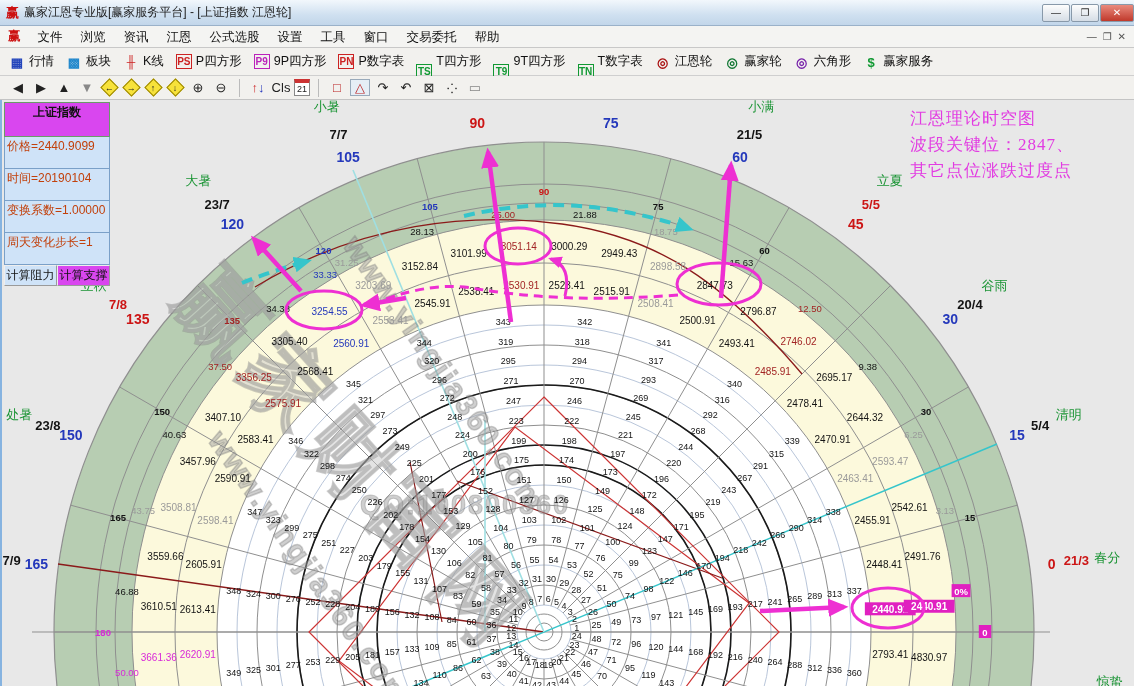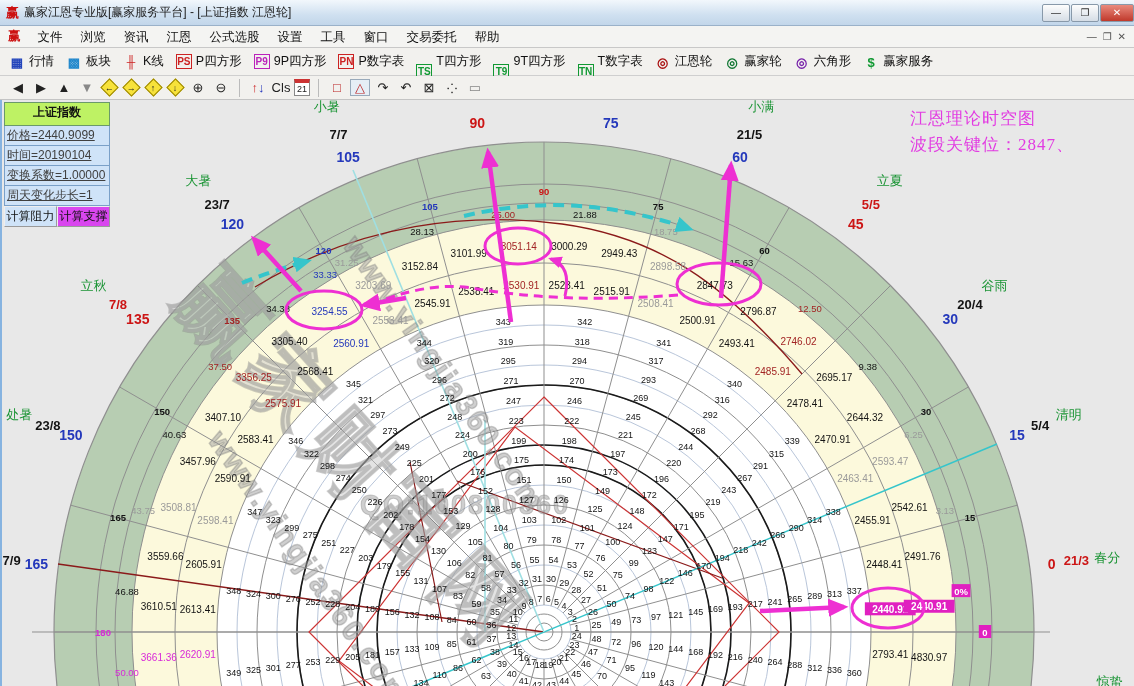--- a/index.html
+++ b/index.html
@@ -42,24 +42,24 @@
   .t2.boxed { border:1px solid #99aabb; background:#e6eef6; }
   .diamond { width:13px; height:13px; background:#f7e23a; border:1px solid #998500;
     transform:rotate(45deg); display:inline-flex; align-items:center; justify-content:center; margin:0 3px; }
   .diamond span { transform:rotate(-45deg); font-size:9px; color:#222; }
   .sep { width:1px; height:18px; background:#bbb; margin:0 5px; }
   .cal { border:1px solid #888; background:#fff; font-size:9px; padding:0 2px; line-height:12px; border-top:4px solid #cc3333; }
   .content { position:absolute; left:0; top:100px; width:1134px; height:586px; background:#e8e8e8;
     border-left:2px solid #86b3e0; }
   #wheel { position:absolute; left:0; top:0; width:1134px; height:586px; }
   .sidepanel { position:absolute; left:2px; top:2px; width:106px; font-size:12px; z-index:5; }
-  .sp-head { background:#bef264; border:1px solid #6a9a6a; text-align:center; color:#111;
-    height:24px; line-height:18px; font-weight:bold;}
-  .sp-row { background:#cfe3f8; border:1px solid #7aa0c8; border-top:none; color:#404040;
-    height:20px; line-height:18px; padding-left:2px; white-space:nowrap; overflow:hidden;text-decoration:underline; }
+  .sp-head { background:#d946ef; border:1px solid #6a9a6a; text-align:center; color:#111;
+    height:35px; line-height:18px; font-weight:bold;}
+  .sp-row { background:#cfe3f8; border:1px solid #7aa0c8; border-top:none; color:#c2410c;
+    height:32px; line-height:18px; padding-left:2px; white-space:nowrap; overflow:hidden; }
   .sp-btns { display:flex; }
   .sp-btn { flex:1; height:21px; line-height:19px; text-align:center; color:#111;
     border:1px outset #eee; }
   .sp-btn.blue { background:#cfe3f8; }
   .sp-btn.green { background:#d946ef; }
   .annotation { position:absolute; left:908px; top:6px; width:224px; z-index:5;
     font-family:"Liberation Serif", serif; font-size:17px; line-height:26px; letter-spacing:1px; }
 </style>
 </head>
 <body>
@@ -760,14 +760,15 @@
     <div class="sp-row">周天变化步长=1</div>
     <div class="sp-btns">
       <div class="sp-btn blue">计算阻力</div>
       <div class="sp-btn green">计算支撑</div>
     </div>
   </div>
 
   <div class="annotation" style="color: rgb(226, 60, 226);">
     <div>江恩理论时空图</div>
     <div>波段关键位：2847、</div>
+    <div>其它点位涨跌过度点</div>
   </div>
 </div>
 
 </body></html>

